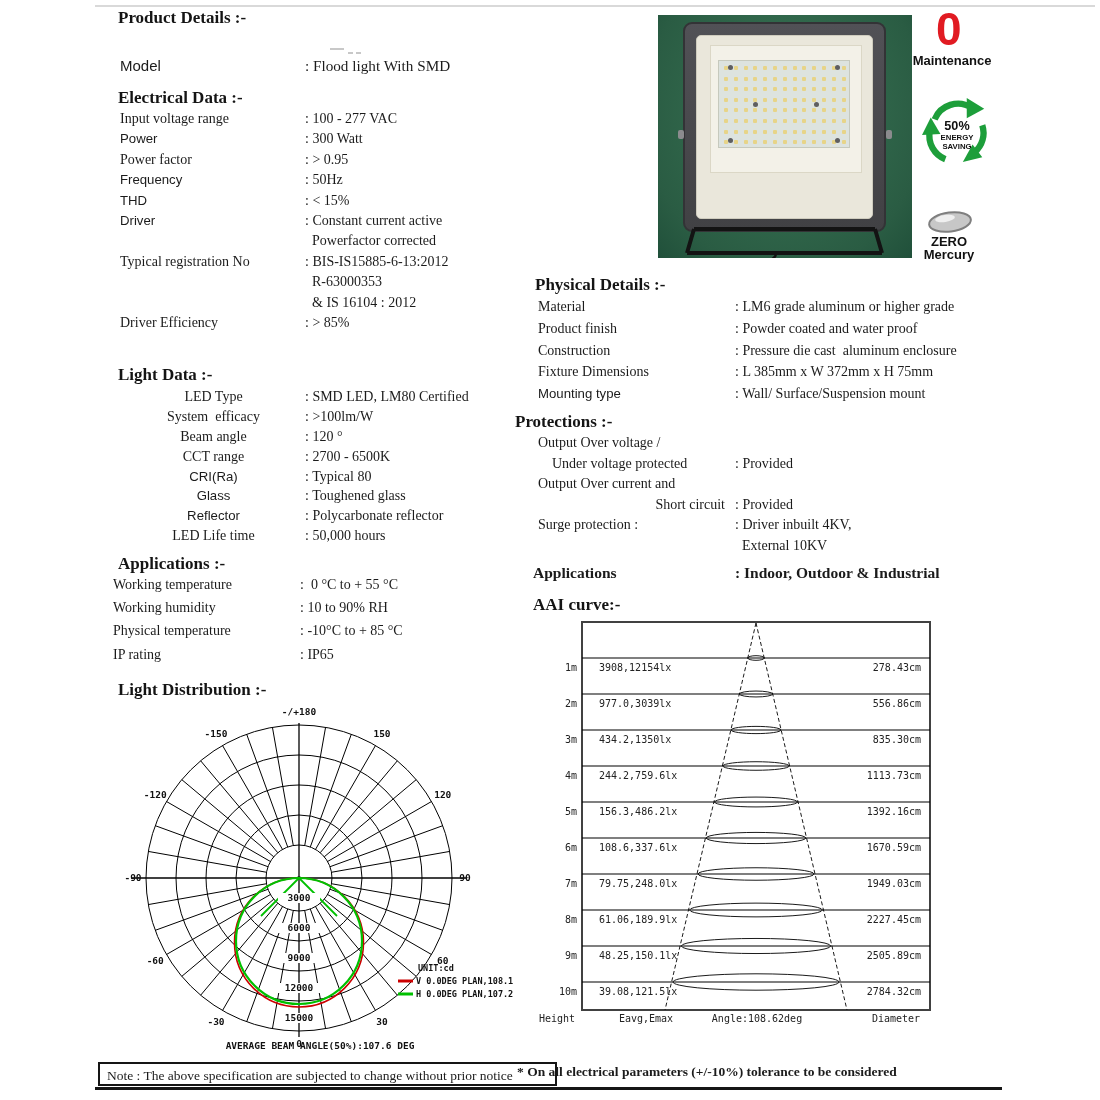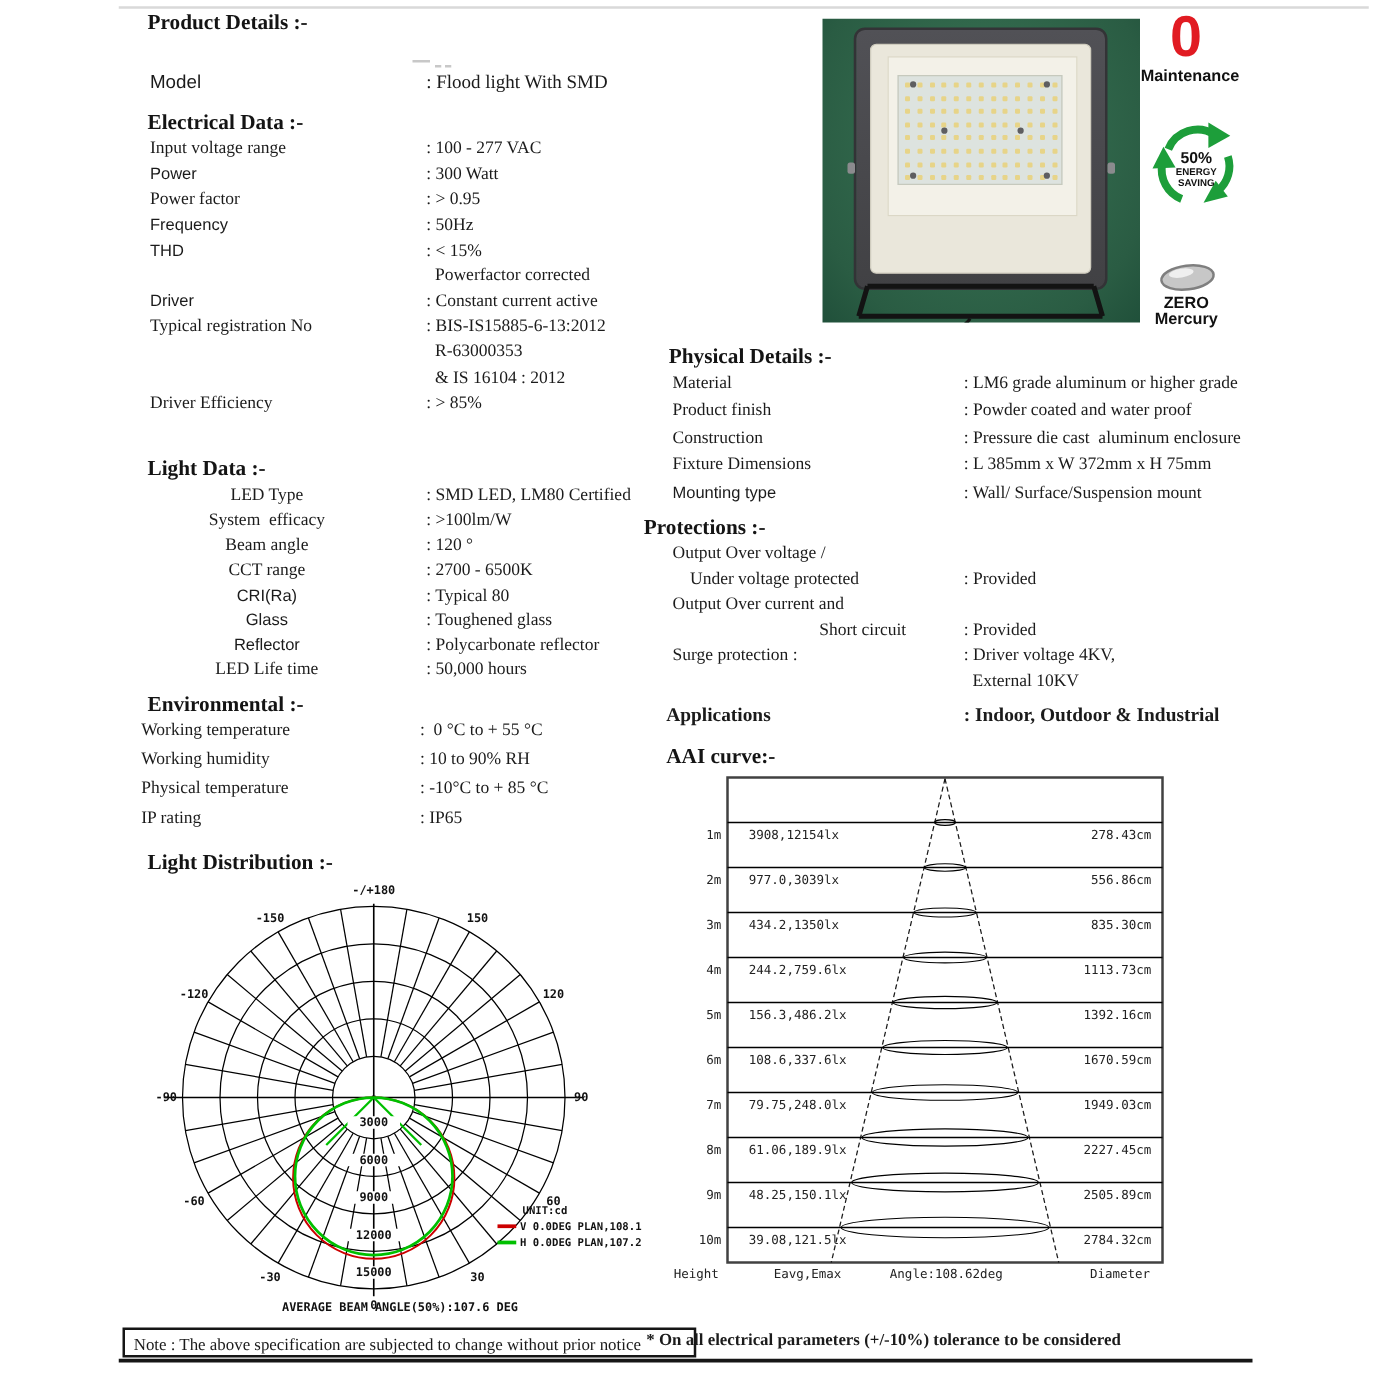--- a/index.html
+++ b/index.html
@@ -2,21 +2,21 @@
 <html><head>
 <meta charset="utf-8">
 <style>
   html,body{margin:0;padding:0;background:#fff;}
   #page{position:relative;width:1100px;height:1100px;background:#ffffff;overflow:hidden;
         font-family:"Liberation Serif","DejaVu Serif",serif;color:#1b1b1b;}
   .h{position:absolute;font-weight:bold;font-size:17px;white-space:nowrap;color:#141414;}
   .rows{position:absolute;display:flex;flex-direction:column;}
   .spec-row{display:flex;align-items:baseline;white-space:pre;}
   .spec-label{flex:none;white-space:pre;box-sizing:border-box;}
-  .spec-value{white-space:pre;margin-left:36px;}
+  .spec-value{white-space:pre;}
   .sans{font-family:"Liberation Sans","DejaVu Sans",sans-serif;font-size:13.2px;}
   #product-rows .spec-row{height:23px;font-size:15.2px;}
   #product-rows .spec-label{width:185px;}
   #product-rows .sans{font-size:15px;}
   #electrical-rows .spec-row{height:20.4px;font-size:14px;}
   #electrical-rows .spec-label{width:185px;}
   #light-rows .spec-row{height:19.9px;font-size:14px;text-align:center;}
   #light-rows .spec-label{width:183px;}
   #environmental-rows .spec-row{height:23.2px;font-size:14px;}
   #environmental-rows .spec-label{width:187px;}
@@ -86,41 +86,41 @@
       <div class="spec-row"><span class="spec-label sans">Model</span><span class="spec-value">: Flood light With SMD</span></div>
     </div>
 
   <div class="h" id="h-electrical">Electrical Data :-</div>
   <div class="rows" id="electrical-rows">
       <div class="spec-row"><span class="spec-label">Input voltage range</span><span class="spec-value">: 100 - 277 VAC</span></div>
       <div class="spec-row"><span class="spec-label sans">Power</span><span class="spec-value">: 300 Watt</span></div>
       <div class="spec-row"><span class="spec-label">Power factor</span><span class="spec-value">: &gt; 0.95</span></div>
       <div class="spec-row"><span class="spec-label sans">Frequency</span><span class="spec-value">: 50Hz</span></div>
       <div class="spec-row"><span class="spec-label sans">THD</span><span class="spec-value">: &lt; 15%</span></div>
+      <div class="spec-row"><span class="spec-label sans">Driver</span><span class="spec-value">: Constant current active</span></div>
       <div class="spec-row"><span class="spec-label"></span><span class="spec-value">  Powerfactor corrected</span></div>
-      <div class="spec-row"><span class="spec-label sans">Driver</span><span class="spec-value">: Constant current active</span></div>
       <div class="spec-row"><span class="spec-label">Typical registration No</span><span class="spec-value">: BIS-IS15885-6-13:2012</span></div>
       <div class="spec-row"><span class="spec-label"></span><span class="spec-value">  R-63000353</span></div>
       <div class="spec-row"><span class="spec-label"></span><span class="spec-value">  &amp; IS 16104 : 2012</span></div>
       <div class="spec-row"><span class="spec-label">Driver Efficiency</span><span class="spec-value">: &gt; 85%</span></div>
     </div>
 
   <div class="h" id="h-light">Light Data :-</div>
   <div class="rows" id="light-rows">
       <div class="spec-row"><span class="spec-label">LED Type</span><span class="spec-value">: SMD LED, LM80 Certified</span></div>
       <div class="spec-row"><span class="spec-label">System  efficacy</span><span class="spec-value">: &gt;100lm/W</span></div>
       <div class="spec-row"><span class="spec-label">Beam angle</span><span class="spec-value">: 120 °</span></div>
       <div class="spec-row"><span class="spec-label">CCT range</span><span class="spec-value">: 2700 - 6500K</span></div>
       <div class="spec-row"><span class="spec-label sans">CRI(Ra)</span><span class="spec-value">: Typical 80</span></div>
       <div class="spec-row"><span class="spec-label sans">Glass</span><span class="spec-value">: Toughened glass</span></div>
       <div class="spec-row"><span class="spec-label sans">Reflector</span><span class="spec-value">: Polycarbonate reflector</span></div>
       <div class="spec-row"><span class="spec-label">LED Life time</span><span class="spec-value">: 50,000 hours</span></div>
     </div>
 
-  <div class="h" id="h-env">Environmental :-</div>
+  <div class="h" id="h-env">Applications :-</div>
   <div class="rows" id="environmental-rows">
       <div class="spec-row"><span class="spec-label">Working temperature</span><span class="spec-value">:  0 °C to + 55 °C</span></div>
       <div class="spec-row"><span class="spec-label">Working humidity</span><span class="spec-value">: 10 to 90% RH</span></div>
       <div class="spec-row"><span class="spec-label">Physical temperature</span><span class="spec-value">: -10°C to + 85 °C</span></div>
       <div class="spec-row"><span class="spec-label">IP rating</span><span class="spec-value">: IP65</span></div>
     </div>
 
   <div class="h" id="h-dist">Light Distribution :-</div>
   <svg id="polar-svg" style="position:absolute;left:95px;top:700px;" width="445" height="365" viewBox="95 700 445 365">
       <circle cx="299" cy="878" r="33" fill="none" stroke="#000" stroke-width="1"></circle>
@@ -351,21 +351,21 @@
       <div class="spec-row"><span class="spec-label">Fixture Dimensions</span><span class="spec-value">: L 385mm x W 372mm x H 75mm</span></div>
       <div class="spec-row"><span class="spec-label sans">Mounting type</span><span class="spec-value">: Wall/ Surface/Suspension mount</span></div>
     </div>
 
   <div class="h" id="h-protections">Protections :-</div>
   <div class="rows" id="protections-rows">
       <div class="spec-row"><span class="spec-label">Output Over voltage /</span><span class="spec-value"></span></div>
       <div class="spec-row"><span class="spec-label ind1">Under voltage protected</span><span class="spec-value">: Provided</span></div>
       <div class="spec-row"><span class="spec-label">Output Over current and</span><span class="spec-value"></span></div>
       <div class="spec-row"><span class="spec-label ind2">Short circuit</span><span class="spec-value">: Provided</span></div>
-      <div class="spec-row"><span class="spec-label">Surge protection :</span><span class="spec-value">: Driver voltage 4KV,</span></div>
+      <div class="spec-row"><span class="spec-label">Surge protection :</span><span class="spec-value">: Driver inbuilt 4KV,</span></div>
       <div class="spec-row"><span class="spec-label"></span><span class="spec-value">  External 10KV</span></div>
     </div>
 
   <div id="applications-row">
     <span class="spec-label">Applications</span>
     <span class="spec-value">: Indoor, Outdoor &amp; Industrial</span>
   </div>
 
   <div class="h" id="h-aai">AAI curve:-</div>
   <svg id="aai-svg" style="position:absolute;left:528px;top:613px;" width="472" height="415" viewBox="528 613 472 415">

